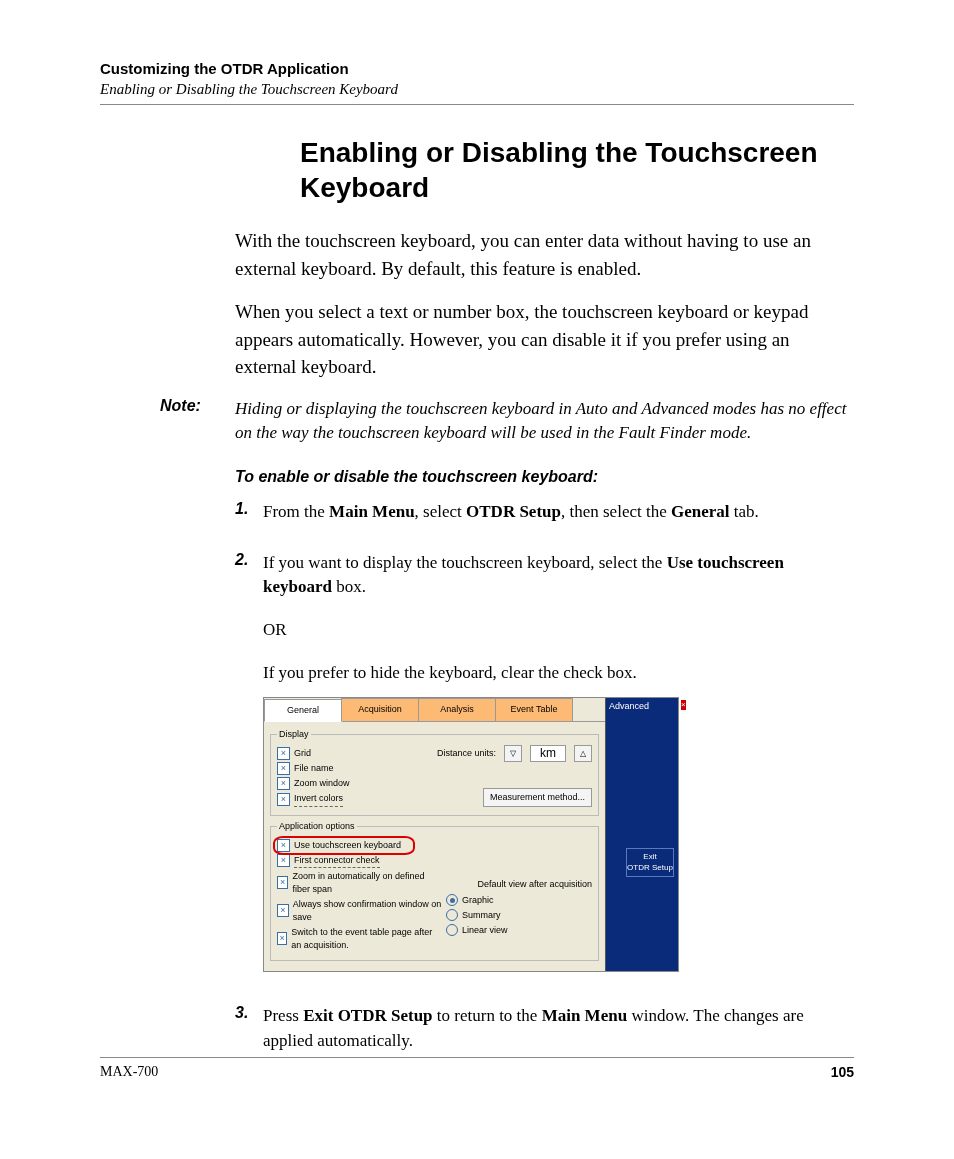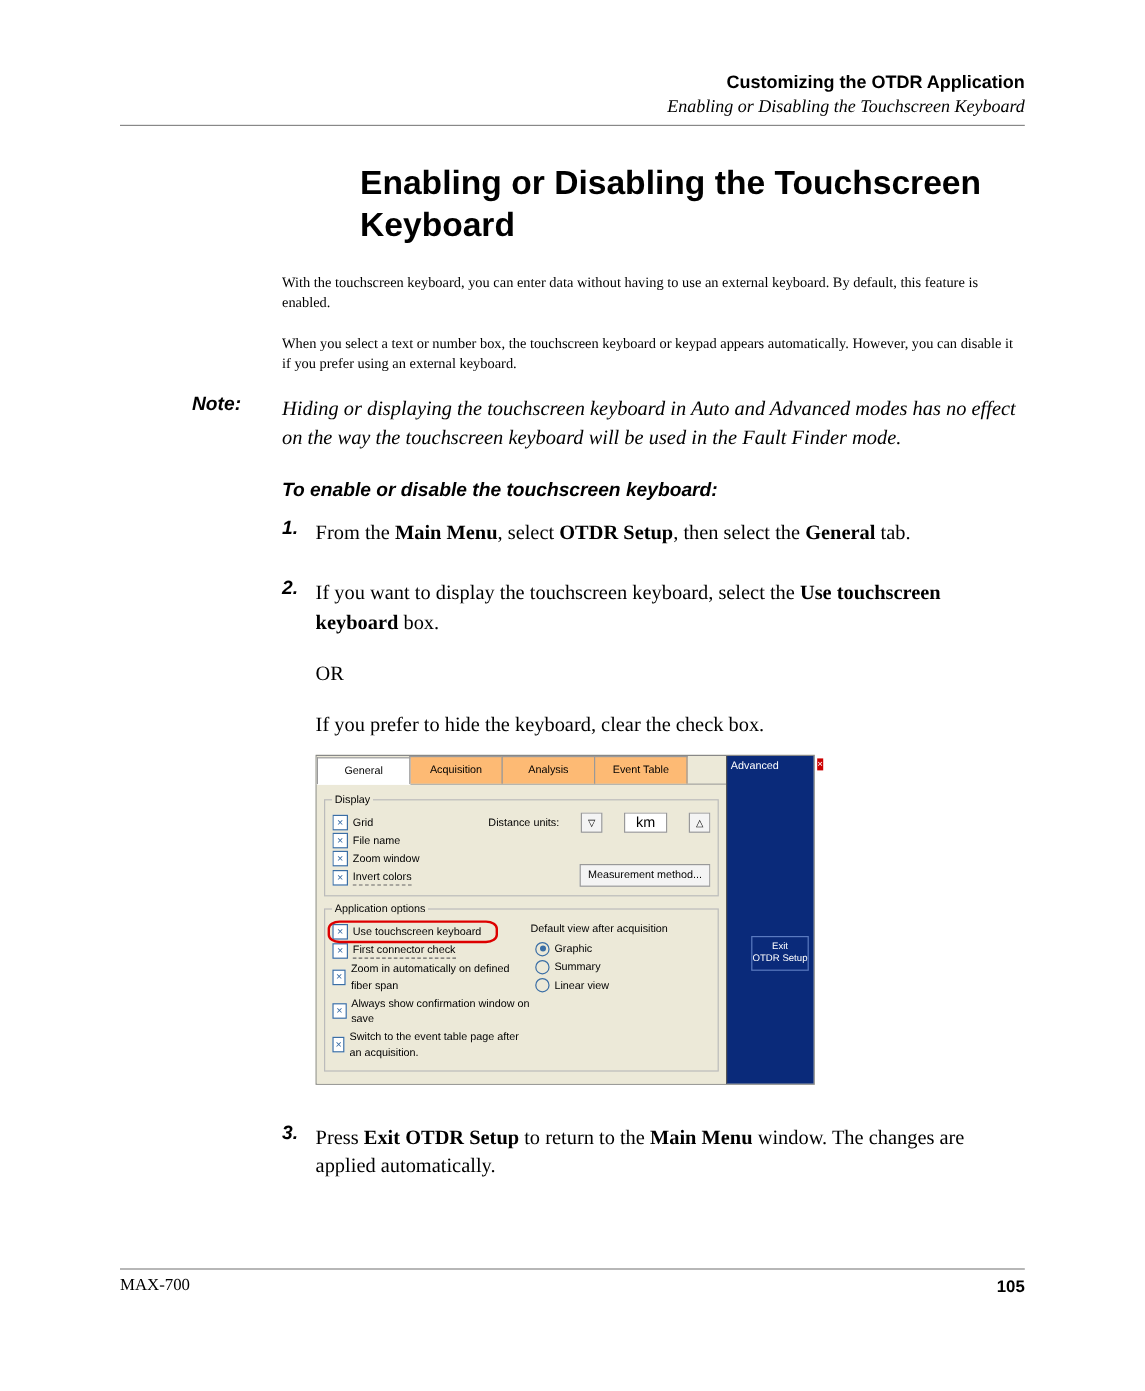--- a/index.html
+++ b/index.html
@@ -10,21 +10,20 @@
     color: #000;
     width: 954px;
   }
   .page {
     padding: 60px 100px 40px 100px;
     box-sizing: border-box;
     min-height: 1120px;
     position: relative;
   }
   .running-header {
-    text-align: right;
     margin-bottom: 6px;
   }
   .running-chapter {
     font-family: Verdana, Arial, sans-serif;
     font-weight: bold;
     font-size: 15px;
     margin-bottom: 4px;
   }
   .running-section {
     font-family: Georgia, serif;
@@ -51,21 +50,21 @@
   h1.section-title { padding-left: 0; text-indent: 0; margin-left: 100px; margin-right:0;}
   
   .indent-block {
     margin-left: 135px;
   }
   .heading-block {
     margin-left: 100px;
     margin-right: 0;
   }
   .body-p {
-    font-size: 12px;
+    font-size: 19px;
     line-height: 1.45;
     margin: 0 0 16px 0;
   }
   .note-row {
     display: flex;
     margin-bottom: 22px;
     margin-left: 60px;
   }
   .note-label {
     font-family: Verdana, Arial, sans-serif;
@@ -189,21 +188,21 @@
   .radio-col { margin-left:4px; }
   .radio-row { display:flex; align-items:center; margin:2px 0 2px 0;}
   .radio {
     width:10px;height:10px;border:1px solid #3a6ea5;border-radius:50%;
     margin-right:4px;display:inline-flex;align-items:center;justify-content:center;
   }
   .radio.sel::after{content:'';width:5px;height:5px;background:#3a6ea5;border-radius:50%;}
   .two-col { display:flex; }
   .col-l { flex:1.1; }
   .col-r { flex:1; font-size:9px; }
-  .dv-title{ text-align:left; margin-bottom:3px;}
+  .dv-title{ text-align:right; margin-bottom:3px;margin-top:41px;}
   .footer {
     position: absolute;
     left: 100px; right: 100px; bottom: 40px;
     border-top: 1px solid #888;
     padding-top: 6px;
     display: flex; justify-content: space-between;
     font-size: 14px;
   }
   .footer .model { font-family: Georgia, serif; }
   .footer .pageno { font-family: Verdana, Arial, sans-serif; font-weight: bold; }
@@ -279,21 +278,21 @@
                       <div class="chk-row">
                           <span class="chk">×</span>
                           <span>Zoom window</span>
                         </div>
                       <div class="chk-row">
                           <span class="chk">×</span>
                           <span class="dash-under">Invert colors</span>
                         </div>
                     </div>
                     <div style="float:right; text-align:right;">
-                      <div style="display:flex;align-items:center;gap:18px;margin-bottom:26px;">
+                      <div style="display:flex;align-items:center;gap:8px;margin-bottom:26px;">
                         <span class="lbl">Distance units:</span>
                         <span class="spin-btn">▽</span>
                         <span class="spin-val">km</span>
                         <span class="spin-btn">△</span>
                       </div>
                       <span class="mm-btn">Measurement method...</span>
                     </div>
                   </div>
                 </fieldset>
 

